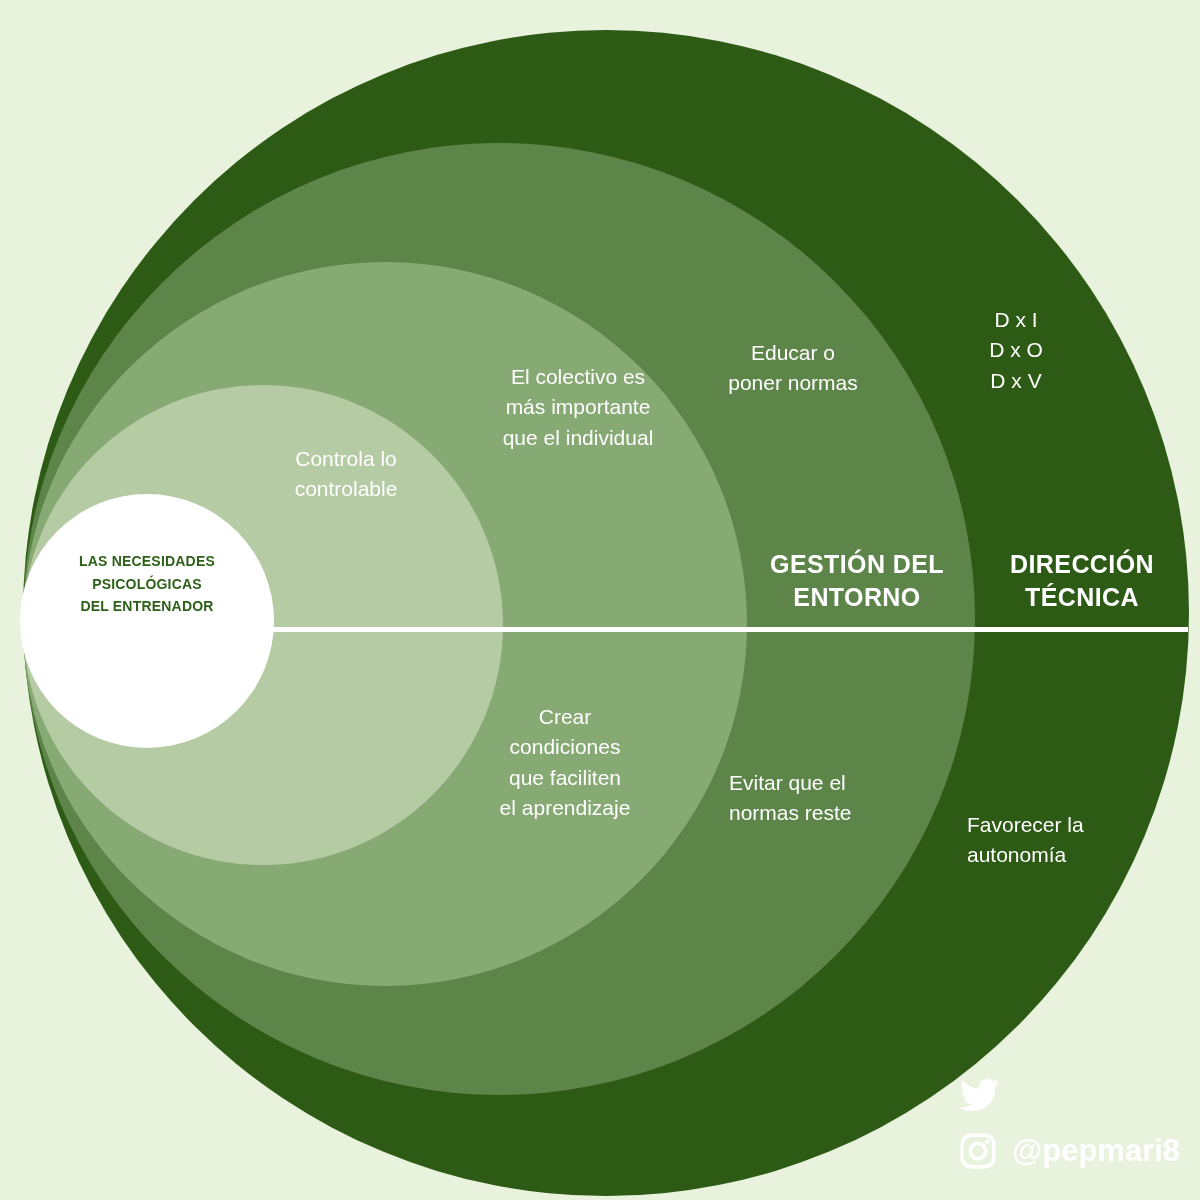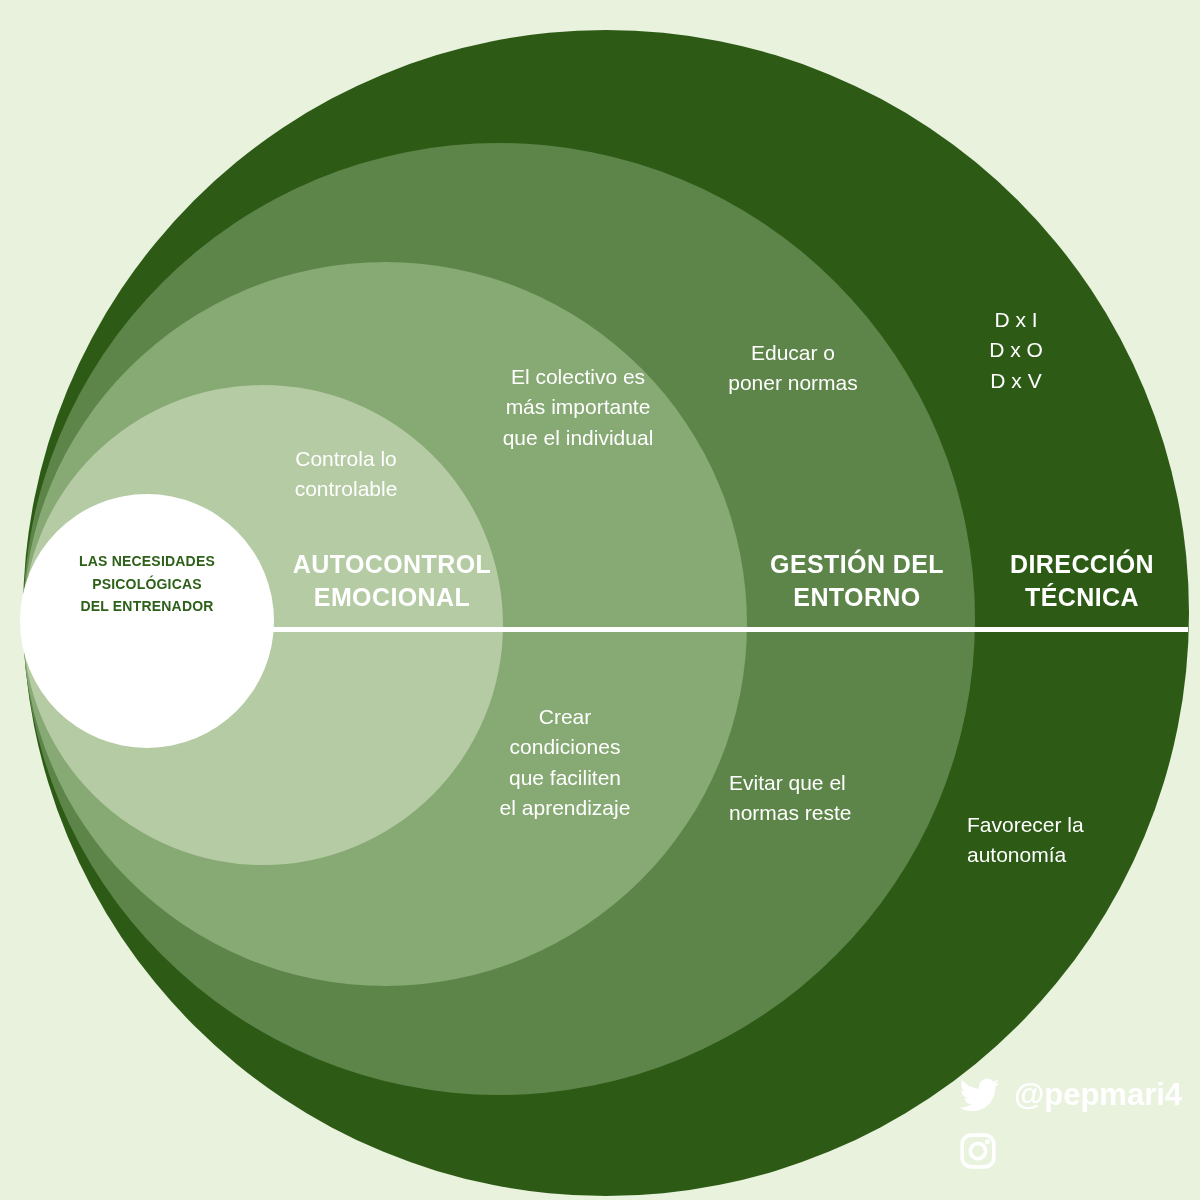--- a/index.html
+++ b/index.html
@@ -96,22 +96,20 @@
   <div class="circle ring-conduccion" style="background-color: rgb(135, 169, 116);"></div>
   <div class="circle ring-autocontrol" style="background-color: rgb(181, 203, 164);"></div>
 
   <div class="divider" style="background-color: rgb(255, 255, 255);"></div>
 
   <div class="circle center-circle" style="background-color: rgb(255, 255, 255);"></div>
   <div class="center-title" style="color: rgb(45, 96, 24);">LAS NECESIDADES
 PSICOLÓGICAS
 DEL ENTRENADOR</div>
 
-  <div class="band-label band-autocontrol">AUTOCONTROL
-EMOCIONAL</div>
   <div class="band-label band-gestion">GESTIÓN DEL
 ENTORNO</div>
   <div class="band-label band-direccion">DIRECCIÓN
 TÉCNICA</div>
 
   <div class="note note-controla">Controla lo
 controlable</div>
   <div class="note note-colectivo">El colectivo es
 más importante
 que el individual</div>
@@ -129,26 +127,26 @@
 normas reste</div>
   <div class="note note-favorecer">Favorecer la
 autonomía</div>
 
   <div class="social-row social-twitter">
     <span>
       <svg width="42" height="42" viewBox="0 0 24 24">
         <path fill="#ffffff" d="M23.643 4.937c-.835.37-1.732.62-2.675.733a4.67 4.67 0 0 0 2.048-2.578 9.3 9.3 0 0 1-2.958 1.13 4.66 4.66 0 0 0-7.938 4.25 13.229 13.229 0 0 1-9.602-4.868c-.4.69-.63 1.49-.63 2.342a4.66 4.66 0 0 0 2.072 3.878 4.647 4.647 0 0 1-2.11-.583v.06a4.66 4.66 0 0 0 3.737 4.568 4.692 4.692 0 0 1-2.104.08 4.661 4.661 0 0 0 4.352 3.234 9.348 9.348 0 0 1-5.786 1.995 9.5 9.5 0 0 1-1.112-.065 13.175 13.175 0 0 0 7.14 2.093c8.57 0 13.255-7.098 13.255-13.254 0-.2-.005-.402-.014-.602a9.47 9.47 0 0 0 2.323-2.41z"></path>
       </svg>
     </span>
-    <span>@pepmari4</span>
   </div>
 
   <div class="social-row social-instagram">
     <span>
       <svg width="40" height="40" viewBox="0 0 24 24">
         <rect x="2.5" y="2.5" width="19" height="19" rx="5.5" fill="none" stroke="#ffffff" stroke-width="2.2"></rect>
         <circle cx="12" cy="12" r="4.6" fill="none" stroke="#ffffff" stroke-width="2.2"></circle>
         <circle cx="17.6" cy="6.4" r="1.5" fill="#ffffff"></circle>
       </svg>
     </span>
+    <span>@pepmari8</span>
   </div>
 
 </div>
 
 </body></html>

